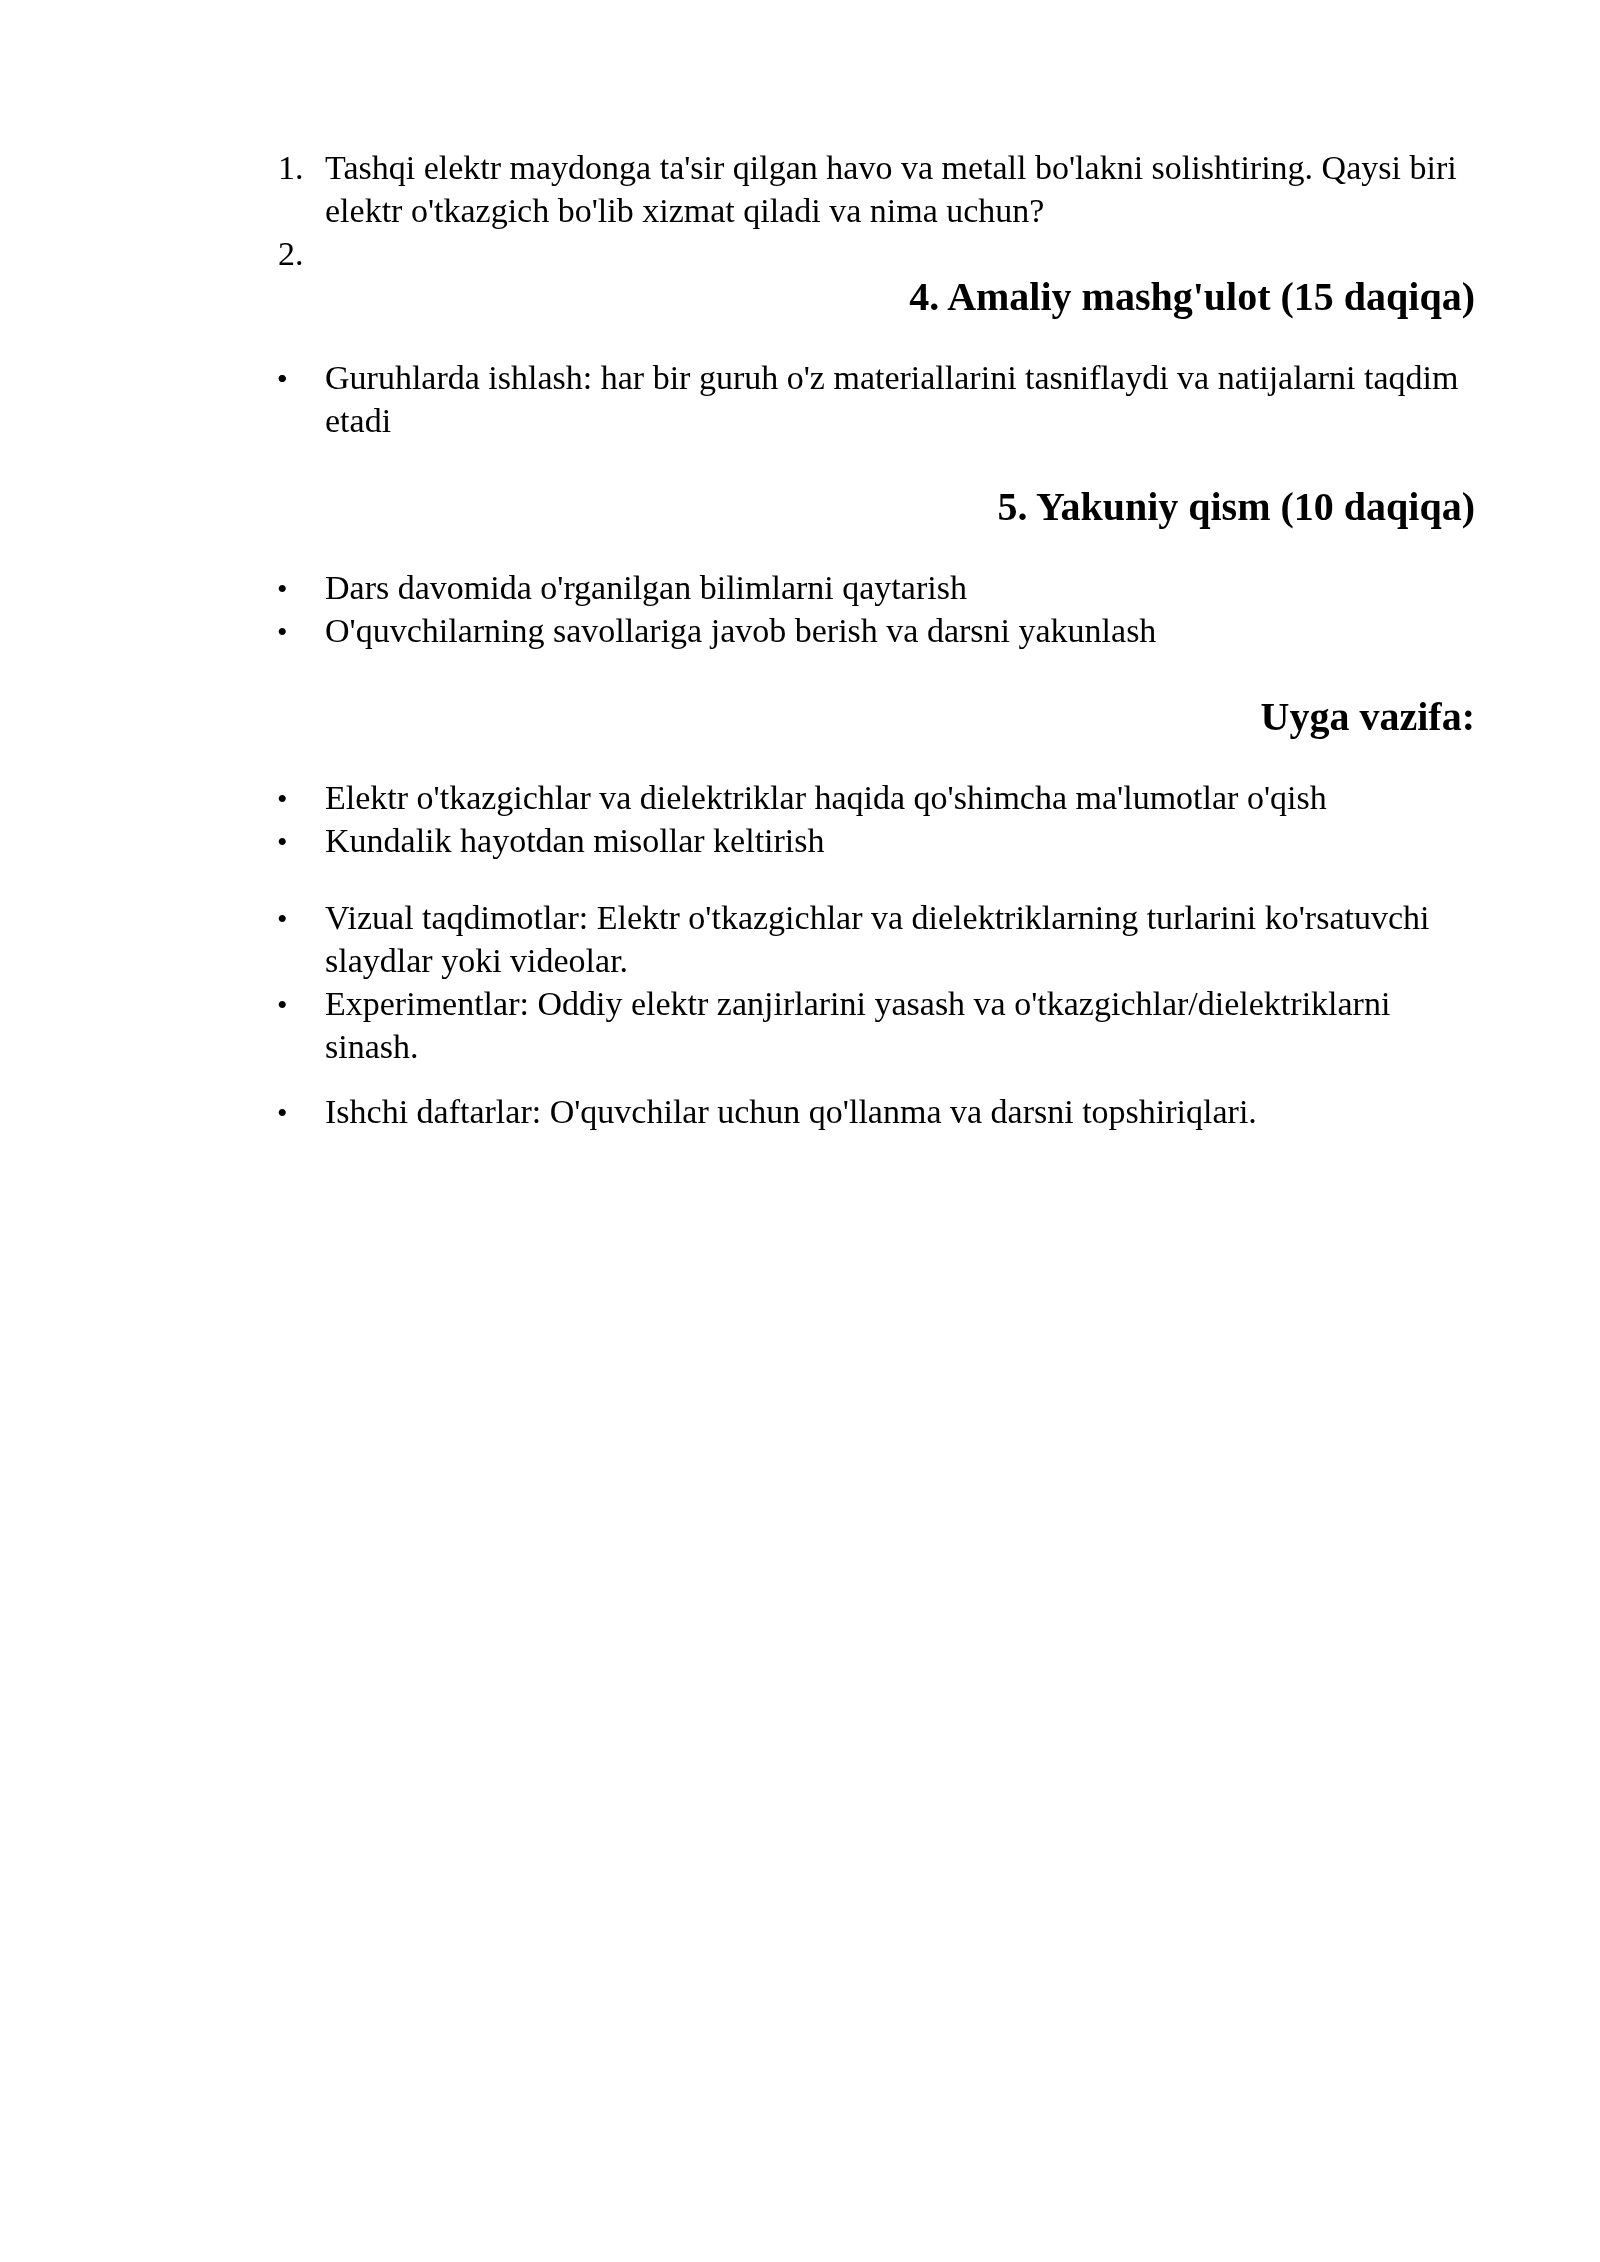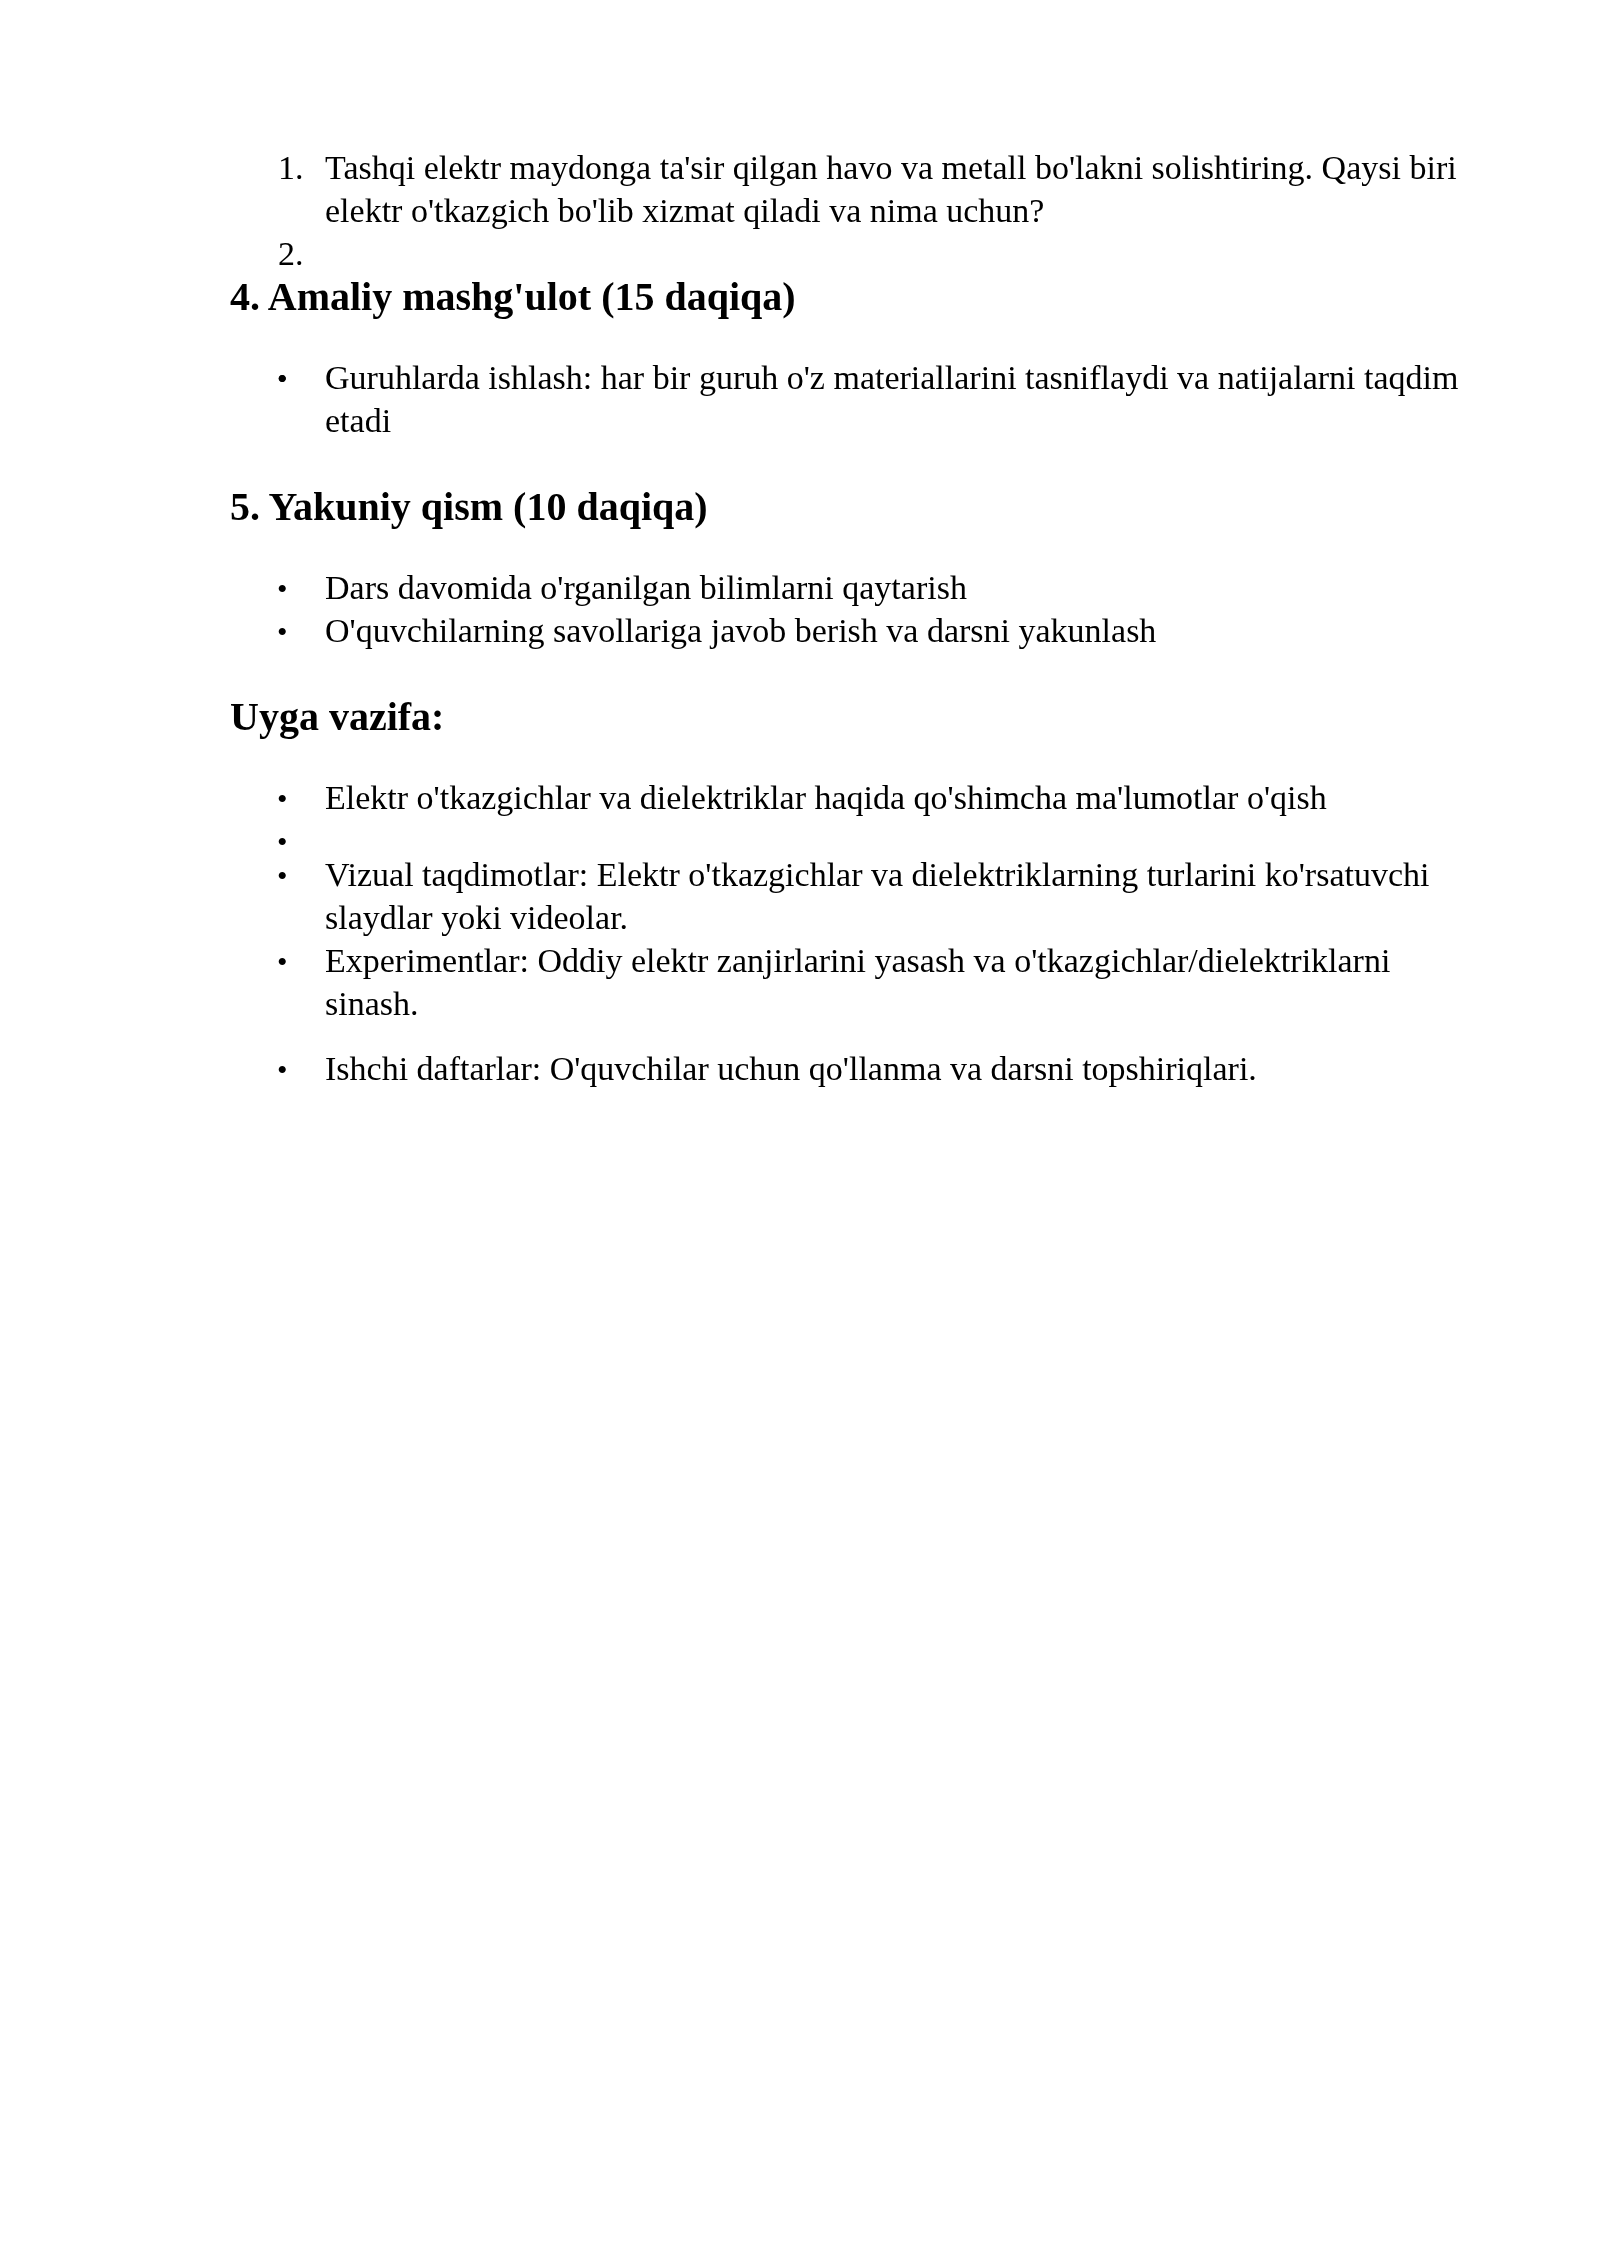--- a/index.html
+++ b/index.html
@@ -35,20 +35,21 @@
     left: 48px;
     top: 0;
   }
   h2.doc-heading {
     font-family: "Liberation Serif", "DejaVu Serif", serif;
     font-size: 40px;
     line-height: 50px;
     font-weight: bold;
     margin: 40px 0 0 0;
     color: #000000;
+    text-align: right;
   }
   ul.bullets {
     list-style: none;
     margin: 34px 0 0 0;
     padding: 0;
   }
   ul.bullets > li {
     position: relative;
     padding-left: 95px;
   }
@@ -102,20 +103,21 @@
     </ul>
 
     <h2 class="doc-heading">Uyga vazifa:</h2>
     <ul class="bullets">
       <li>
         <span class="bullet">•</span>
         <span>Elektr o'tkazgichlar va dielektriklar haqida qo'shimcha ma'lumotlar o'qish</span>
       </li>
       <li>
         <span class="bullet">•</span>
+        <span>Kundalik hayotdan misollar keltirish</span>
       </li>
     </ul>
 
     <ul class="bullets">
       <li>
         <span class="bullet">•</span>
         <span>Vizual taqdimotlar: Elektr o'tkazgichlar va dielektriklarning turlarini ko'rsatuvchi slaydlar yoki videolar.</span>
       </li>
       <li>
         <span class="bullet">•</span>

